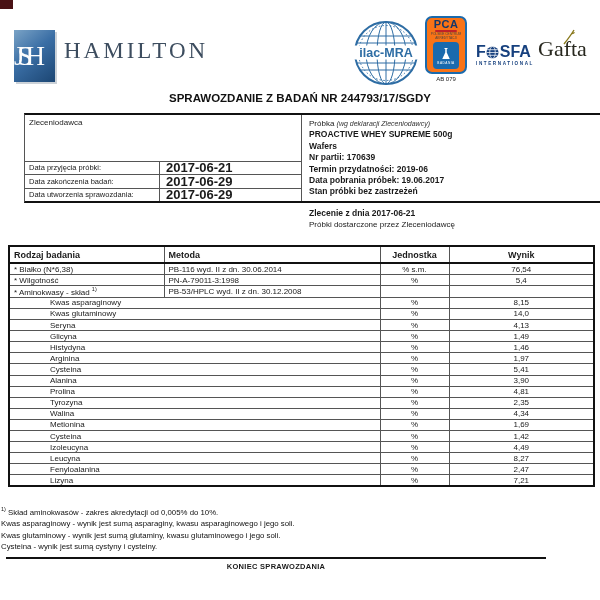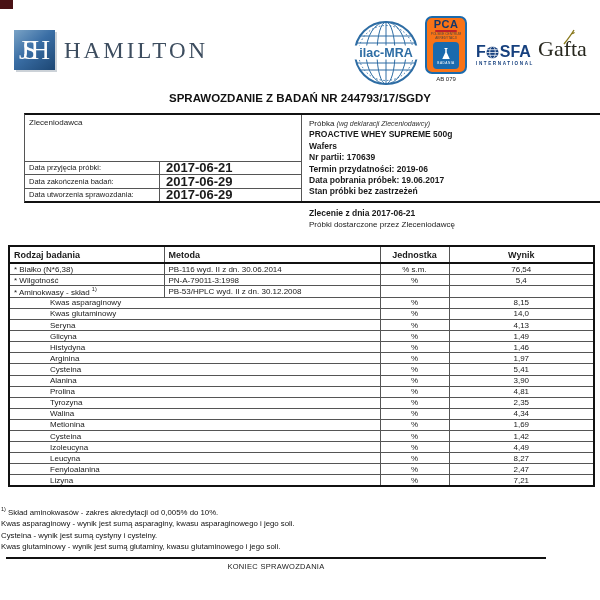--- a/index.html
+++ b/index.html
@@ -1,23 +1,23 @@
 <!DOCTYPE html>
 <html><head>
 <meta charset="utf-8">
 <style>
   html,body{margin:0;padding:0;background:#fff;}
   .page{position:relative;width:600px;height:600px;background:#ffffff;overflow:hidden;
         font-family:"Liberation Sans",sans-serif;color:#1a1a1a;}
 
   
   .corner-mark{position:absolute;left:0;top:0;width:13px;height:9px;background:#4a1215;}
-  .jsh-square{position:absolute;left:14px;top:30px;width:41px;height:40px;
+  .jsh-square{position:absolute;left:14px;top:30px;width:41px;height:52px;
       background:linear-gradient(140deg,#7aa3c6 0%,#3a6ea5 45%,#1c4673 100%);
-      box-shadow:2px 2px 0 #ccd2d8;display:flex;align-items:center;justify-content:center;}
+      box-shadow:2px 2px 0 #ccd2d8;display:flex;align-items:center;justify-content:flex-start;}
   .jsh-square span{font-family:"Liberation Serif",serif;color:#fdfdfd;font-size:27px;
       letter-spacing:-7px;padding-right:7px;line-height:1;}
   .hamilton{position:absolute;left:64px;top:38px;font-family:"Liberation Serif",serif;
       font-size:23px;letter-spacing:3px;color:#3d4d5f;}
 
   .ilac-stamp{position:absolute;left:352px;top:19px;}
   .pca-wrap{position:absolute;left:423px;top:16px;width:46px;text-align:center;}
   .pca-box{width:42px;height:58px;margin:0 auto;border:2px solid #1a6aad;border-radius:7px;
       background:#f97316;padding-top:1px;box-sizing:border-box;}
   .pca-title{font-size:11px;font-weight:bold;color:#14386a;line-height:11px;letter-spacing:0.5px;}
@@ -66,21 +66,21 @@
       height:15px;font-size:9px;text-align:left;padding:0 4px;}
   .rtable th.c{text-align:center;}
   .rtable td{border:1px solid #555;height:10.1px;padding:0 4px;vertical-align:middle;overflow:hidden;white-space:nowrap;}
   .rtable td.c{text-align:center;}
   .rtable td.amino{padding-left:40px;}
   sup{font-size:5.5px;}
 
   
   .footnotes{position:absolute;left:1px;top:504px;font-size:7.8px;line-height:11.6px;color:#111;}
   .endline{position:absolute;left:6px;top:557px;width:540px;border-top:2px solid #111;
-      text-align:center;padding-top:3px;font-size:7.5px;font-weight:normal;letter-spacing:0.3px;}
+      text-align:center;padding-top:3px;font-size:7.5px;font-weight:bold;letter-spacing:0.3px;}
 </style>
 </head>
 <body>
 
 <div class="page">
 
   <div class="corner-mark"></div>
 
   <div class="jsh-square">
     <span>JSH</span>
@@ -300,19 +300,19 @@
           <td class="amino" colspan="2"><span>Lizyna</span></td>
           <td class="c"><span>%</span></td>
           <td class="c"><span>7,21</span></td>
         </tr>
       </tbody>
   </table>
 
   <div class="footnotes">
     <div><sup>1)</sup> <span>Skład aminokwasów - zakres akredytacji od 0,005% do 10%.</span></div>
     <div>Kwas asparaginowy - wynik jest sumą asparaginy, kwasu asparaginowego i jego soli.</div>
+    <div>Kwas glutaminowy - wynik jest sumą glutaminy, kwasu glutaminowego i jego soli.</div>
     <div>Cysteina - wynik jest sumą cystyny i cysteiny.</div>
-    <div>Kwas glutaminowy - wynik jest sumą glutaminy, kwasu glutaminowego i jego soli.</div>
   </div>
 
   <div class="endline">KONIEC SPRAWOZDANIA</div>
 
 </div>
 
 </body></html>

